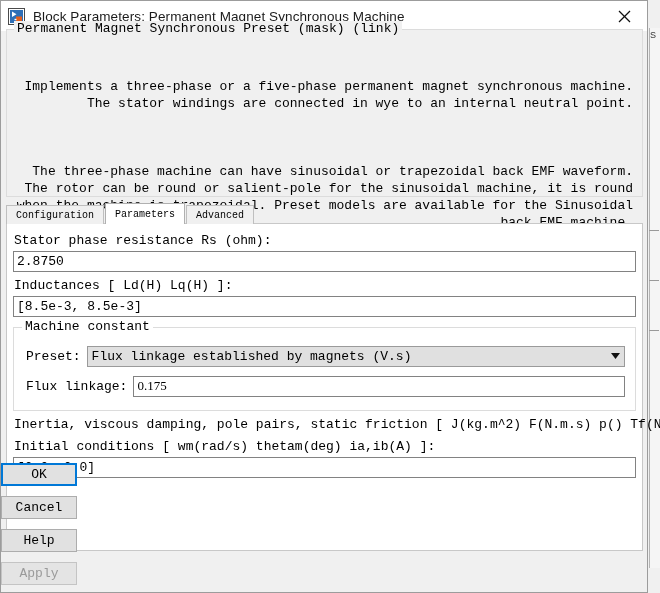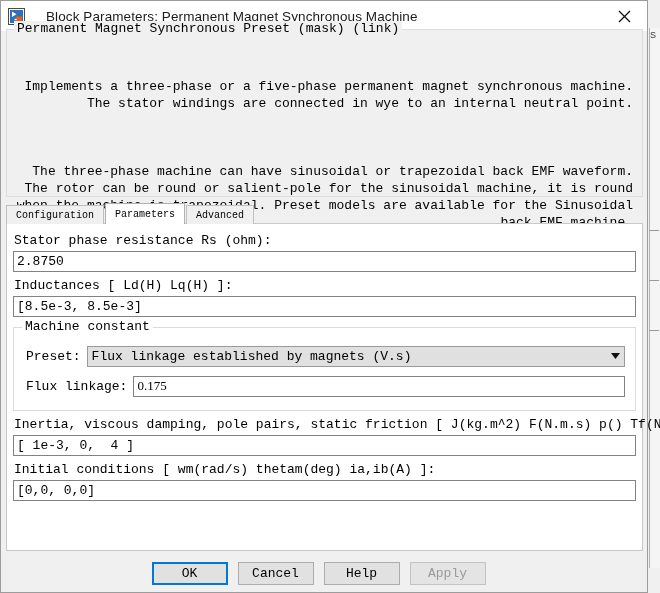--- a/index.html
+++ b/index.html
@@ -65,21 +65,20 @@
 
   
   .titlebar {
     height: 30px;
     background: #ffffff;
     display: flex;
     align-items: center;
     padding: 0 0 0 7px;
     box-sizing: border-box;
     position: relative;
-    gap: 13px;
   }
   .title-icon {
     width: 17px;
     height: 17px;
     position: relative;
     flex: 0 0 auto;
     margin-right: 8px;
   }
   .close-btn {
     position: absolute;
@@ -270,24 +269,25 @@
   }
   .combo-arrow svg { display: block; }
 
   
   .buttonbar {
     position: absolute;
     left: 0;
     bottom: 7px;
     width: 648px;
     display: flex;
-    justify-content: center;
+    justify-content: space-between;
     padding-right: 13px;
     box-sizing: border-box;
     gap: 10px;
+    flex-direction: column;
   }
   .btn {
     width: 76px;
     height: 23px;
     box-sizing: border-box;
     background: #e1e1e1;
     border: 1px solid #adadad;
     font-family: "Liberation Mono", monospace;
     font-size: 13px;
     color: #000;
@@ -376,21 +376,20 @@
         </span>
       </div>
 
       <div class="mc-row second">
         <span class="mc-rowlabel">Flux linkage:</span>
         <input class="text-input" style="flex: 1 1 auto; width: auto; font-family: Liberation Serif, serif;" type="text" value="0.175">
       </div>
     </div>
 
     <div class="field-label">Inertia, viscous damping, pole pairs, static friction [ J(kg.m^2)  F(N.m.s)  p()  Tf(N.m)]:</div>
-    <input class="text-input" type="text" value="[ 1e-3, 0,  4 ]" style="">
 
     <div class="field-label">Initial conditions  [ wm(rad/s)  thetam(deg)  ia,ib(A) ]:</div>
     <input class="text-input" type="text" value="[0,0, 0,0]" style="">
   </div>
 
   <div class="buttonbar">
     <button class="btn default">OK</button>
     <button class="btn">Cancel</button>
     <button class="btn">Help</button>
     <button class="btn disabled">Apply</button>

